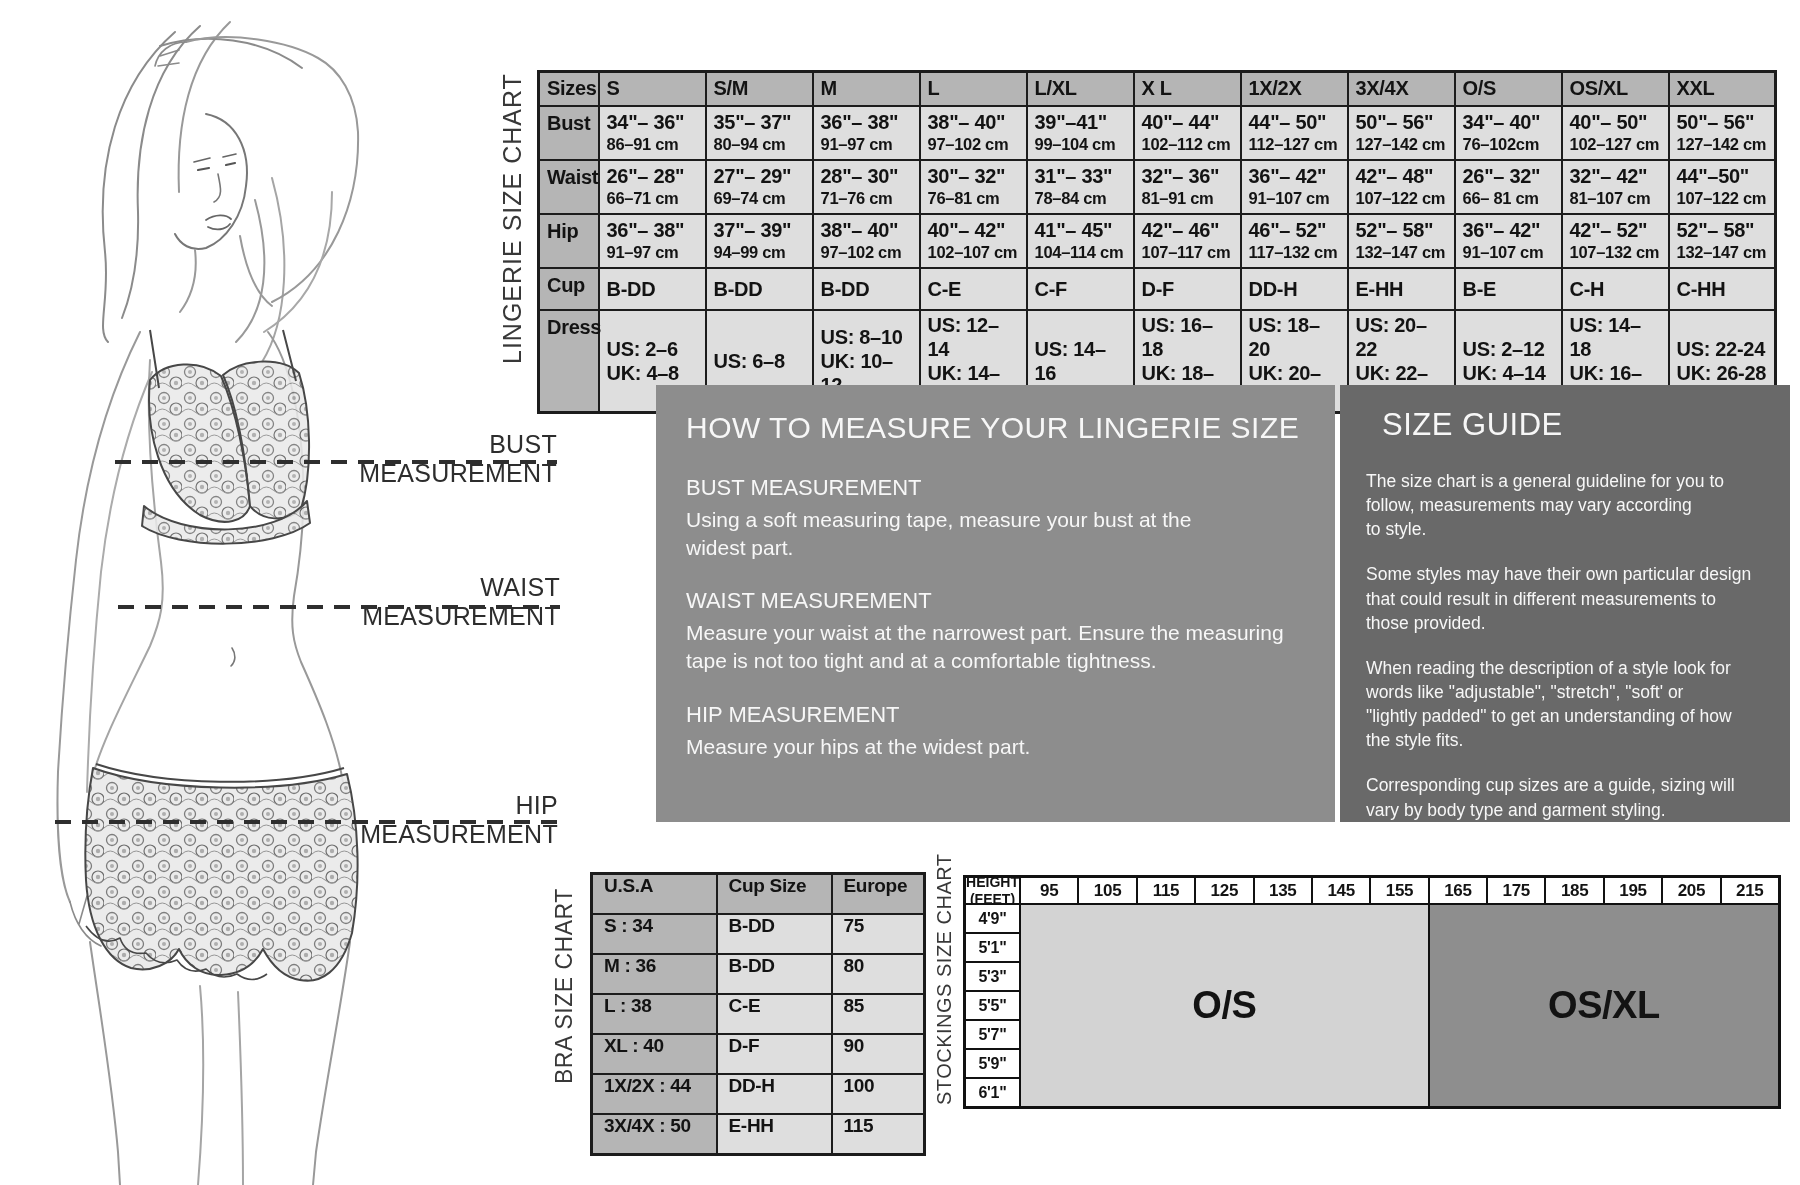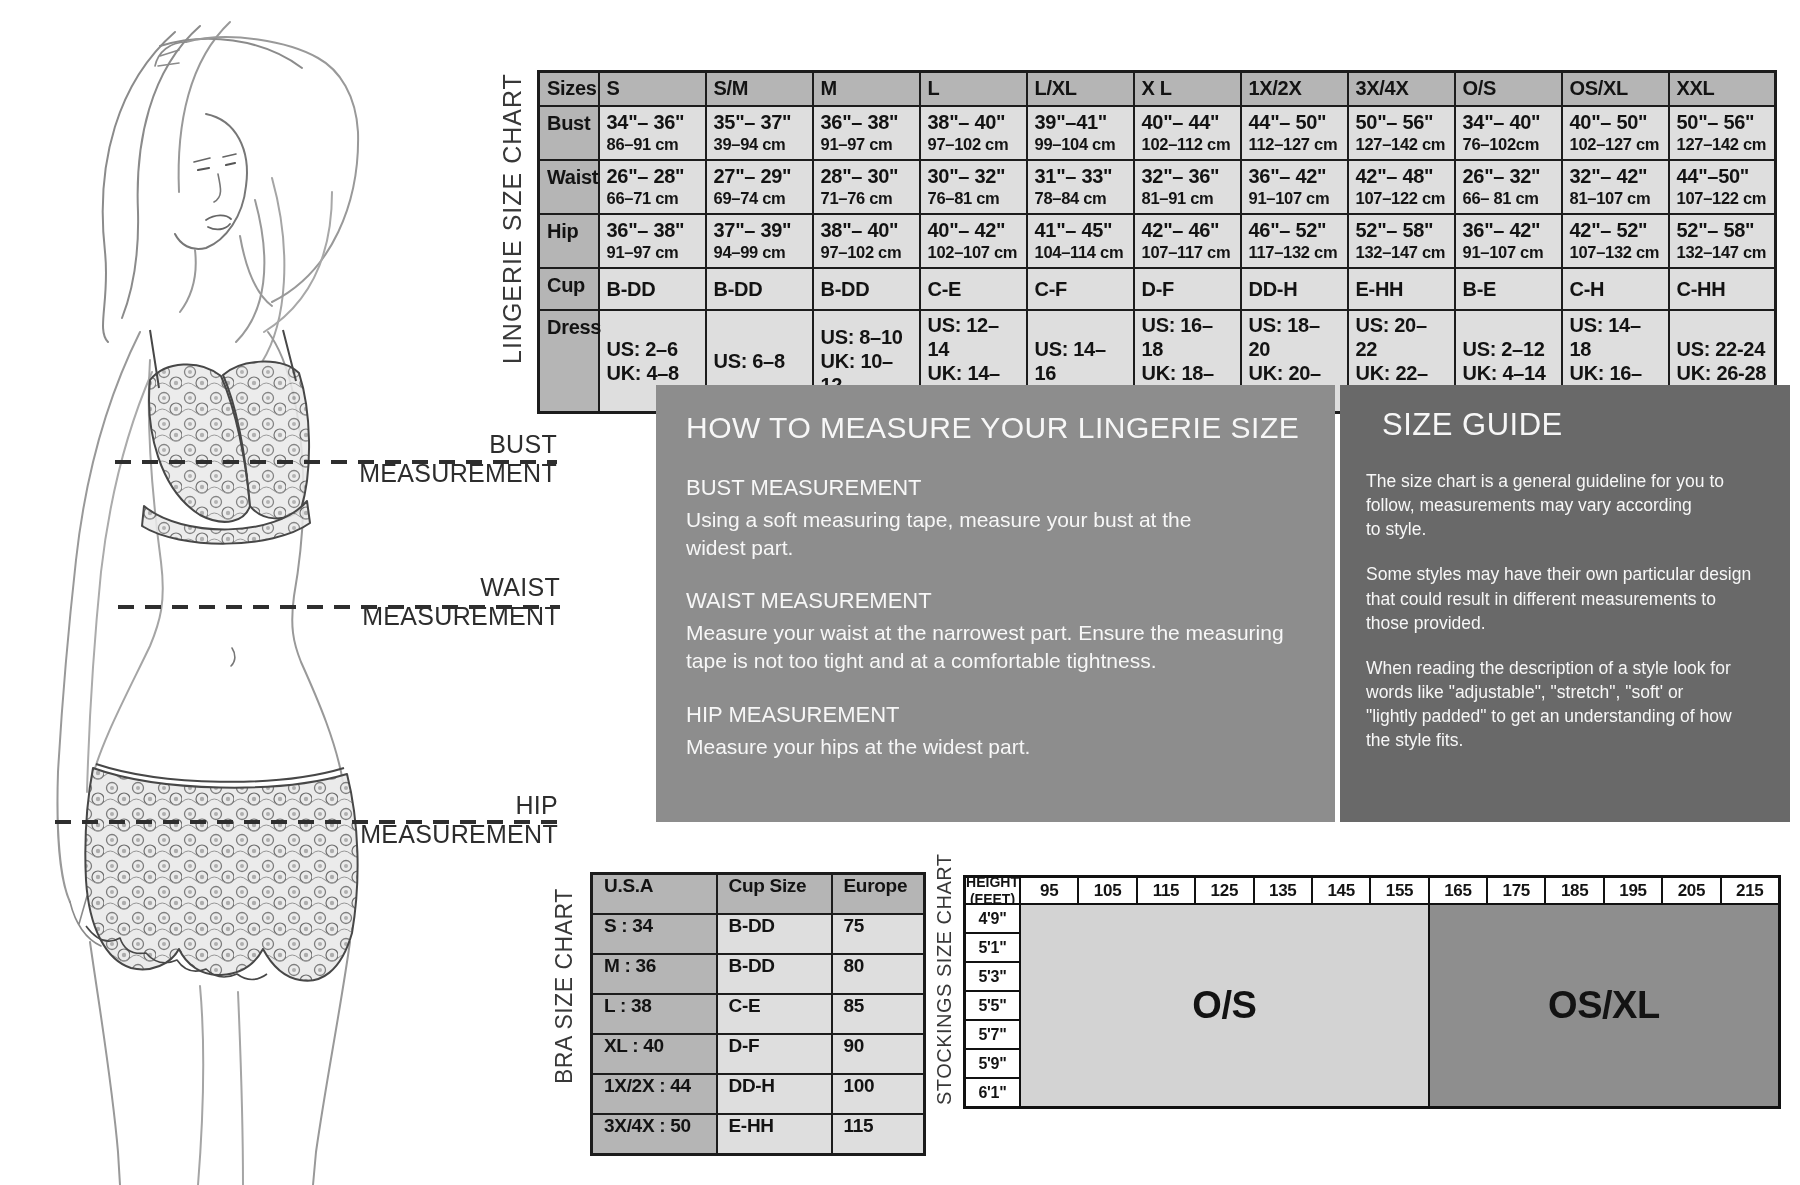--- a/index.html
+++ b/index.html
@@ -174,21 +174,21 @@
     </thead>
     <tbody>
       <tr class="r54">
         <th class="hcell rlabel">Bust</th>
         <td class="dcell">
             <span class="l1">34"– 36"</span>
             <span class="l2">86–91 cm</span>
           </td>
         <td class="dcell">
             <span class="l1">35"– 37"</span>
-            <span class="l2">39–94 cm</span>
+            <span class="l2">80–94 cm</span>
           </td>
         <td class="dcell">
             <span class="l1">36"– 38"</span>
             <span class="l2">91–97 cm</span>
           </td>
         <td class="dcell">
             <span class="l1">38"– 40"</span>
             <span class="l2">97–102 cm</span>
           </td>
         <td class="dcell">
@@ -423,20 +423,22 @@
     <p>The size chart is a general guideline for you to
 follow, measurements may vary according
 to style.</p>
     <p>Some styles may have their own particular design
 that could result in different measurements to
 those provided.</p>
     <p>When reading the description of a style look for
 words like "adjustable", "stretch", "soft' or
 "lightly padded" to get an understanding of how
 the style fits.</p>
+    <p>Corresponding cup sizes are a guide, sizing will
+vary by body type and garment styling.</p>
   </div>
 
   <table id="bra-table">
     <colgroup>
         <col style="width:125px">
         <col style="width:115px">
         <col style="width:93px">
       </colgroup>
     <thead>
       <tr>

